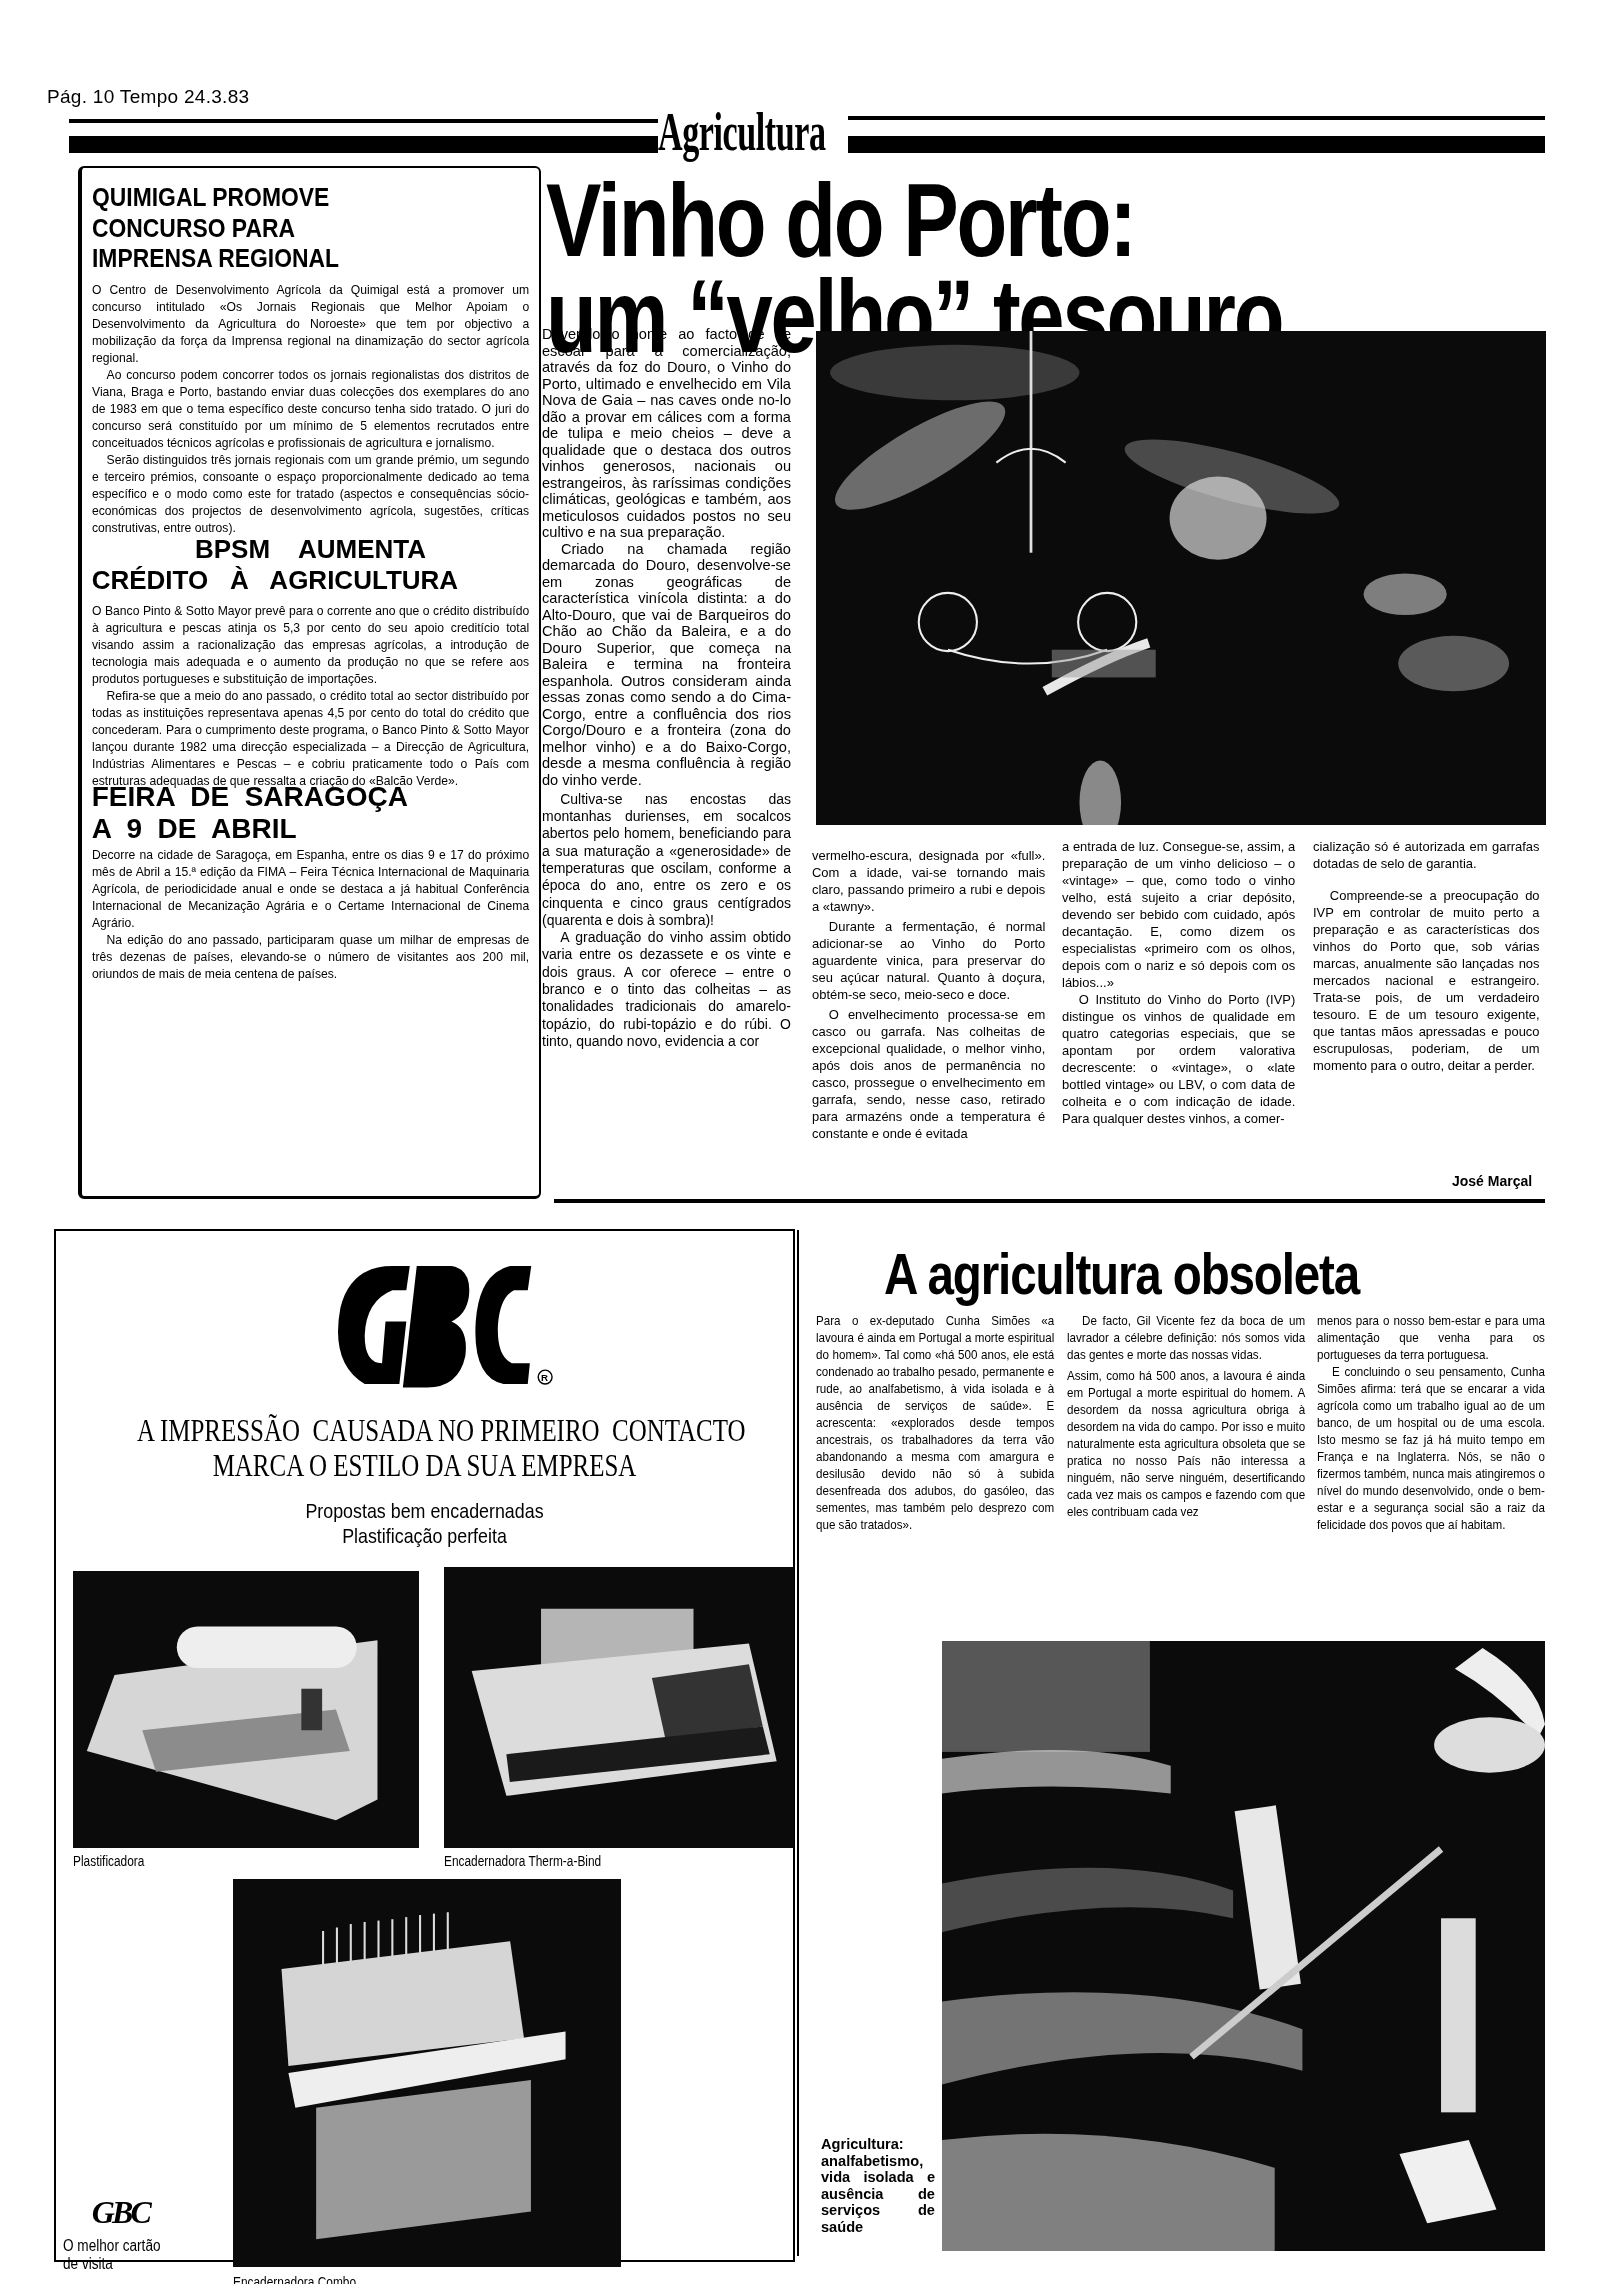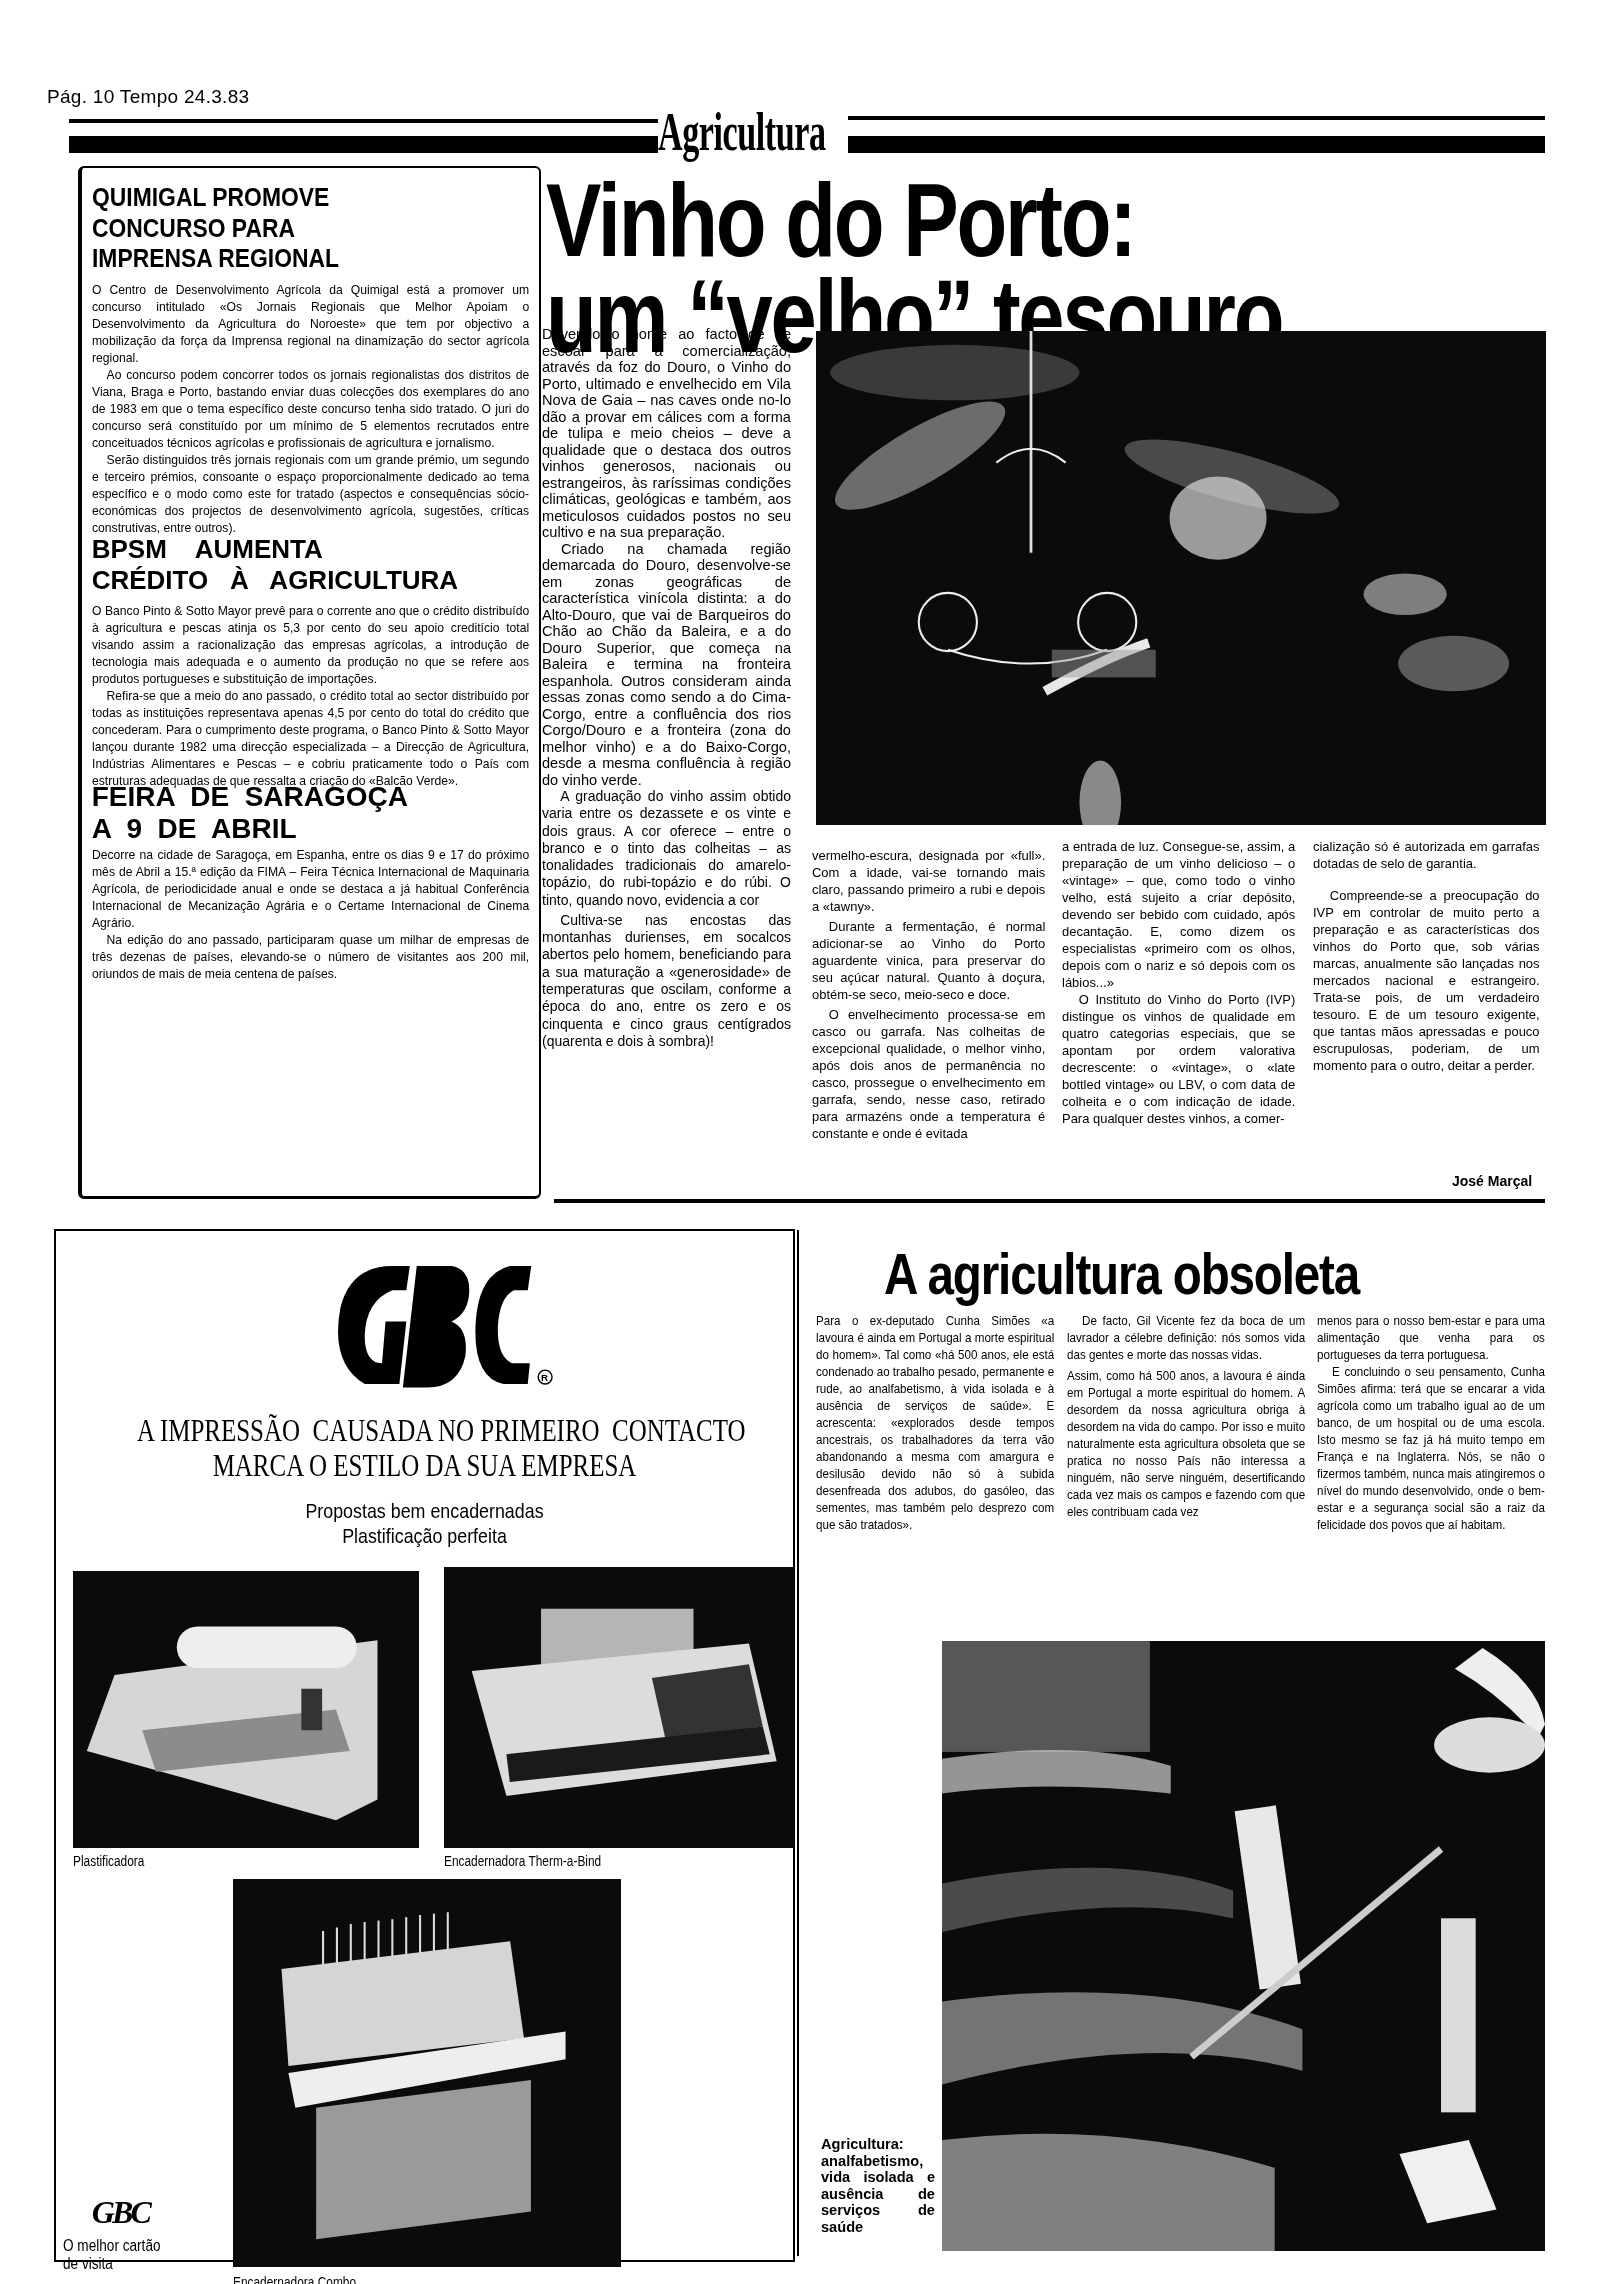--- a/index.html
+++ b/index.html
@@ -53,21 +53,21 @@
       <div>IMPRENSA   REGIONAL</div>
     </h2>
     <div class="box-body">
       <p>O Centro de Desenvolvimento Agrícola da Quimigal está a promover um concurso intitulado «Os Jornais Regionais que Melhor Apoiam o Desenvolvimento da Agricultura do Noroeste» que tem por objectivo a mobilização da força da Imprensa regional na dinamização do sector agrícola regional.</p>
       <p>Ao concurso podem concorrer todos os jornais regionalistas dos distritos de Viana, Braga e Porto, bastando enviar duas colecções dos exemplares do ano de 1983 em que o tema específico deste concurso tenha sido tratado. O juri do concurso será constituído por um mínimo de 5 elementos recrutados entre conceituados técnicos agrícolas e profissionais de agricultura e jornalismo.</p>
       <p>Serão distinguidos três jornais regionais com um grande prémio, um segundo e terceiro prémios, consoante o espaço proporcionalmente dedicado ao tema específico e o modo como este for tratado (aspectos e consequências sócio-económicas dos projectos de desenvolvimento agrícola, sugestões, críticas construtivas, entre outros).</p>
     </div>
   </div>
   <div class="box-sec" style="margin-top:-1.4px;">
     <h2 class="box-head" style="font-size:26px;">
-      <div style="white-space:pre;">BPSM    AUMENTA</div>
+      <div style="white-space:pre;text-align:center;">BPSM    AUMENTA</div>
       <div style="white-space:pre;">CRÉDITO   À   AGRICULTURA</div>
     </h2>
     <div class="box-body">
       <p>O Banco Pinto &amp; Sotto Mayor prevê para o corrente ano que o crédito distribuído à agricultura e pescas atinja os 5,3 por cento do seu apoio creditício total visando assim a racionalização das empresas agrícolas, a introdução de tecnologia mais adequada e o aumento da produção no que se refere aos produtos portugueses e substituição de importações.</p>
       <p>Refira-se que a meio do ano passado, o crédito total ao sector distribuído por todas as instituições representava apenas 4,5 por cento do total do crédito que concederam. Para o cumprimento deste programa, o Banco Pinto &amp; Sotto Mayor lançou durante 1982 uma direcção especializada – a Direcção de Agricultura, Indústrias Alimentares e Pescas – e cobriu praticamente todo o País com estruturas adequadas de que ressalta a criação do «Balcão Verde».</p>
     </div>
   </div>
   <div class="box-sec" style="margin-top:-8.3px;">
     <h2 class="box-head" style="font-size:28px;line-height:32px;">
       <div style="white-space:pre;">FEIRA  DE  SARAGOÇA</div>
@@ -81,22 +81,22 @@
 </div>
 
 <div class="abs vinho-title">
   <div>Vinho do Porto:</div>
   <div>um “velho” tesouro</div>
 </div>
 
 <div class="abs col" style="left:542px;top:326px;width:249px;">
   <p style="font-size:14.6px;line-height:16.5px;">Devendo o nome ao facto de se escoar para a comercialização, através da foz do Douro, o Vinho do Porto, ultimado e envelhecido em Vila Nova de Gaia – nas caves onde no-lo dão a provar em cálices com a forma de tulipa e meio cheios – deve a qualidade que o destaca dos outros vinhos generosos, nacionais ou estrangeiros, às raríssimas condições climáticas, geológicas e também, aos meticulosos cuidados postos no seu cultivo e na sua preparação.</p>
   <p class="ind" style="font-size:14.6px;line-height:16.5px;">Criado na chamada região demarcada do Douro, desenvolve-se em zonas geográficas de característica vinícola distinta: a do Alto-Douro, que vai de Barqueiros do Chão ao Chão da Baleira, e a do Douro Superior, que começa na Baleira e termina na fronteira espanhola. Outros consideram ainda essas zonas como sendo a do Cima-Corgo, entre a confluência dos rios Corgo/Douro e a fronteira (zona do melhor vinho) e a do Baixo-Corgo, desde a mesma confluência à região do vinho verde.</p>
+  <p class="ind" style="margin-top:2.8px;font-size:14px;line-height:17.3px;">Cultiva-se nas encostas das montanhas durienses, em socalcos abertos pelo homem, beneficiando para a sua maturação a «generosidade» de temperaturas que oscilam, conforme a época do ano, entre os zero e os cinquenta e cinco graus centígrados (quarenta e dois à sombra)!</p>
   <p class="ind" style="font-size:14px;line-height:17.3px;">A graduação do vinho assim obtido varia entre os dezassete e os vinte e dois graus. A cor oferece – entre o branco e o tinto das colheitas – as tonalidades tradicionais do amarelo-topázio, do rubi-topázio e do rúbi. O tinto, quando novo, evidencia a cor</p>
-  <p class="ind" style="margin-top:2.8px;font-size:14px;line-height:17.3px;">Cultiva-se nas encostas das montanhas durienses, em socalcos abertos pelo homem, beneficiando para a sua maturação a «generosidade» de temperaturas que oscilam, conforme a época do ano, entre os zero e os cinquenta e cinco graus centígrados (quarenta e dois à sombra)!</p>
 </div>
 
 <div class="abs photo" style="left:816px;top:331px;width:730px;height:494px;">
   <svg width="730" height="494" viewBox="0 0 1053 713">
     <rect width="1053" height="713" fill="#0b0b0b"></rect>
     <ellipse cx="200" cy="60" rx="180" ry="40" fill="#5a5a5a" opacity="0.6"></ellipse>
     <ellipse cx="150" cy="180" rx="140" ry="40" fill="#bdbdbd" opacity="0.55" transform="rotate(-30 150 180)"></ellipse>
     <ellipse cx="600" cy="210" rx="160" ry="35" fill="#8a8a8a" opacity="0.5" transform="rotate(15 600 210)"></ellipse>
     <ellipse cx="580" cy="270" rx="70" ry="60" fill="#d8d8d8" opacity="0.7"></ellipse>
     <line x1="310" y1="0" x2="310" y2="320" stroke="#e0e0e0" stroke-width="4"></line>

